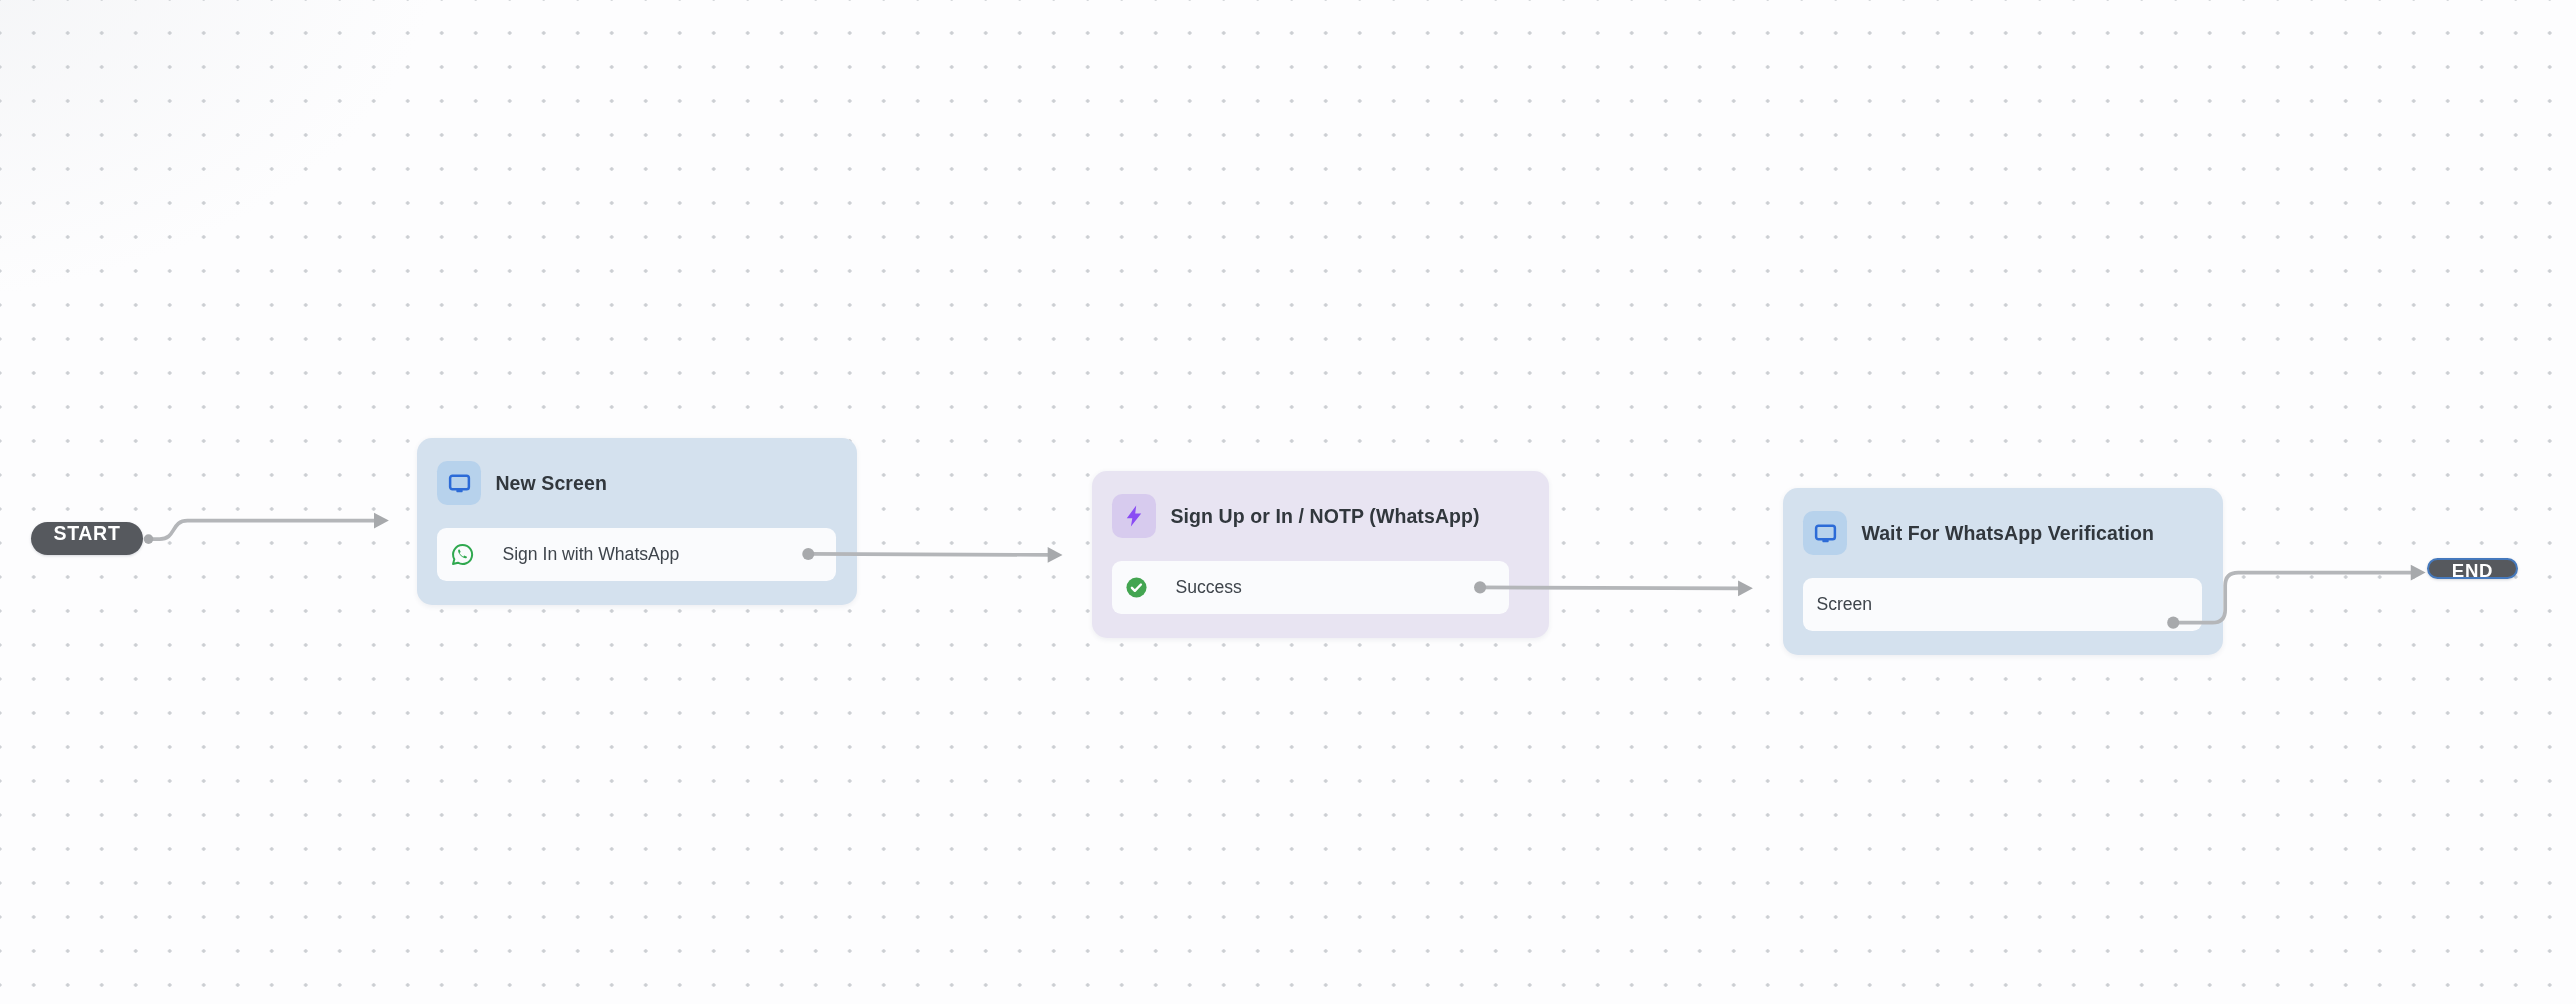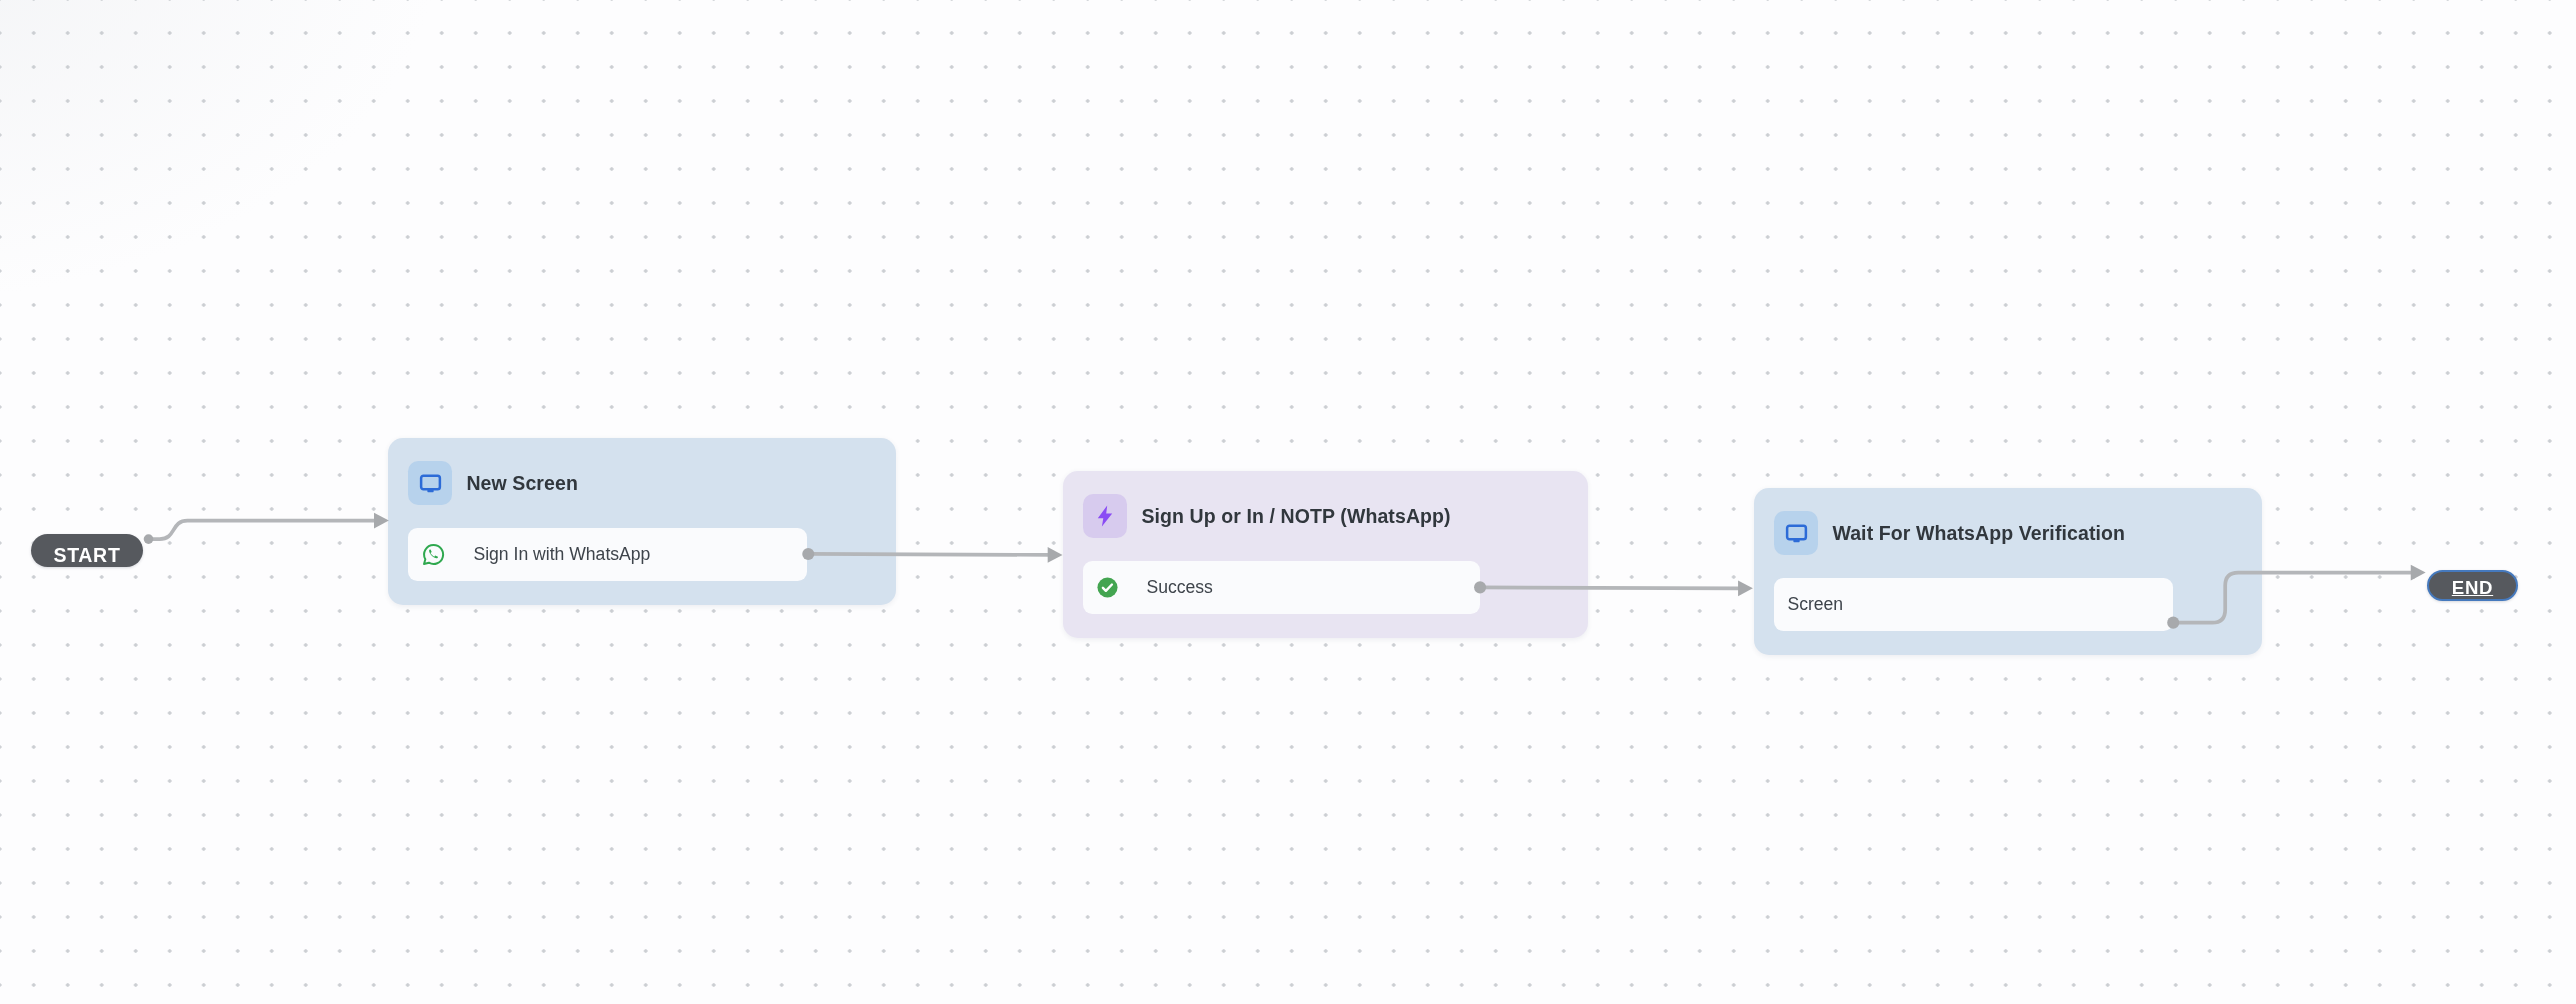--- a/index.html
+++ b/index.html
@@ -20,36 +20,36 @@
   
   svg.edges { position: absolute; left: 0; top: 0; z-index: 5; pointer-events: none; }
   svg.edges * { pointer-events: auto; }
   .edge-path { fill: none; stroke: #b4b6b9; stroke-width: 4; stroke-linecap: round; }
   .edge-arrow { fill: #a7a9ac; }
   .handle-dot { fill: #a7a9ac; }
 
   
   .pill {
     position: absolute; z-index: 4;
-    display: flex; align-items: flex-end; justify-content: center;
+    display: flex; align-items: flex-start; justify-content: center;
     background: #56595e; color: #ffffff;
     font-weight: 700; letter-spacing: 0.7px;
     box-sizing: border-box;
     box-shadow: 0 0.9px 2.8px rgba(30,40,60,0.18);
-    margin-top: 12px;
   }
   .pill.start { left: 31px; top: 522px; width: 112px; height: 33px; border-radius: 16.7px; font-size: 19.5px; }
-  .pill.end   { left: 2427px; top: 558px; width: 91px; height: 31px; border-radius: 16px; font-size: 18.6px; border: 2.3px solid #4579bd; text-decoration: underline; }
+  .pill.end   { left: 2427px; top: 558px; width: 91px; height: 21px; border-radius: 16px; font-size: 18.6px; border: 2.3px solid #4579bd; }
 
   
   .node {
     position: absolute; z-index: 3;
-    width: 508px; height: 167px;
+    width: 440px; height: 167px;
     border-radius: 15px;
     box-shadow: 0 1.9px 5.6px rgba(40,60,90,0.07);
+    margin-left: 29px;
   }
   .node.theme-screen { background: #d4e1ee; }
   .node.theme-action { background: #e8e4f2; padding-left: 17px; }
   .node-header {
     position: absolute; left: 20.4px; top: 23px; right: 20.4px; height: 44px;
     display: flex; align-items: center; gap: 14px;
   }
   .icon-tile {
     width: 44px; height: 44px; flex: 0 0 44px;
     border-radius: 10.2px;

